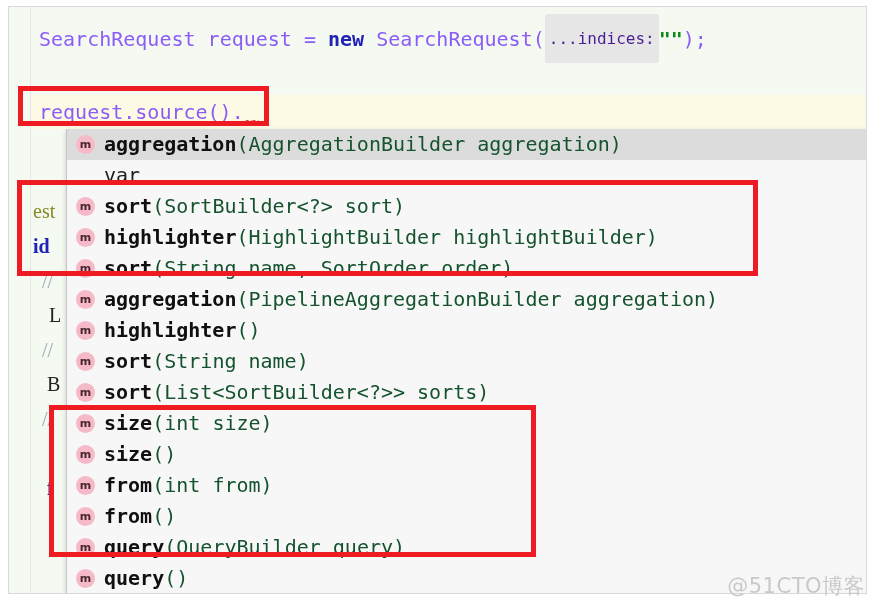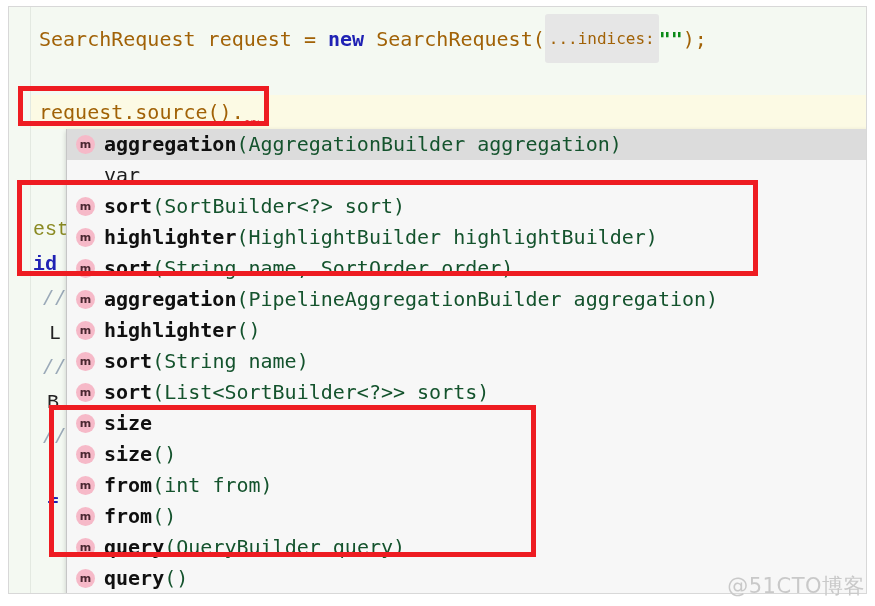--- a/index.html
+++ b/index.html
@@ -48,24 +48,24 @@
   .code-line {
     position: absolute;
     white-space: pre;
     font-family: "DejaVu Sans Mono", monospace;
     font-size: 20px;
     letter-spacing: 0px;
     color: #222222;
   }
   .kw       { color: #1f22b4; font-weight: bold; }
   .str      { color: #0b8a18; font-weight: bold; }
-  .plain    { color: #a16207; }
+  .plain    { color: #8b5cf6; }
   .hintchip {
     background: #e6e6e6;
-    color: #a16207;
+    color: #4c1d95;
     font-size: 16px;
     padding: 15px 4px;
     border-radius: 3px;
     position: relative;
     top: -2px;
   }
 
   
   #line-decl { left: 30px; top: 20px; }
 
@@ -86,24 +86,23 @@
     position: relative;
     top: 6px;
     left: 1px;
     letter-spacing: -1px;
   }
 
   
   .bg-frag {
     position: absolute;
     white-space: pre;
-    font-family: Liberation Mono, monospace;
+    font-family: Liberation Serif, serif;
     font-size: 20px;
     z-index: 1;
-    margin-top: 18px;
   }
   .frag-y { color: #8a8a22; }
   .frag-b { color: #1f22b4; font-weight: bold; }
   .frag-g { color: #9aa9b8; }
   .frag-d { color: #222222; }
 
   
   .popup {
     position: absolute;
     left: 57px;
@@ -252,20 +251,21 @@
           <span class="msig">(String name)</span>
         </div>
         <div class="crow">
           <span class="micon">m</span>
           <span class="mname">sort</span>
           <span class="msig">(List&lt;SortBuilder&lt;?&gt;&gt; sorts)</span>
         </div>
         <div class="crow">
           <span class="micon">m</span>
           <span class="mname">size</span>
+          <span class="msig">(int size)</span>
         </div>
         <div class="crow">
           <span class="micon">m</span>
           <span class="mname">size</span>
           <span class="msig">()</span>
         </div>
         <div class="crow">
           <span class="micon">m</span>
           <span class="mname">from</span>
           <span class="msig">(int from)</span>

